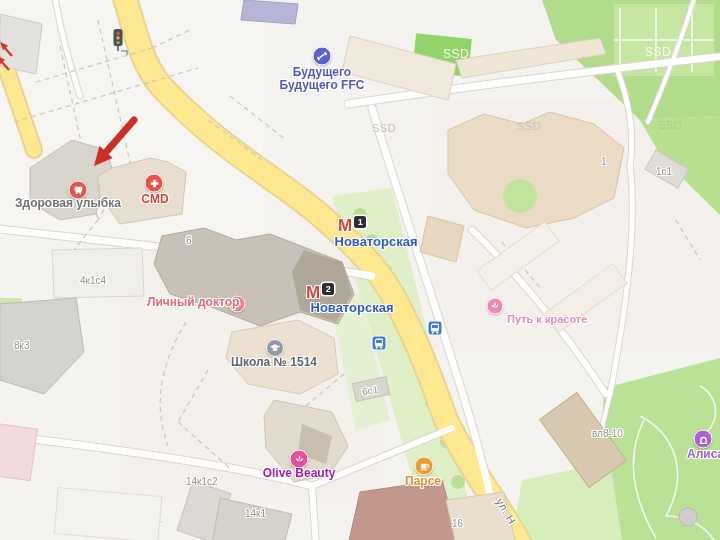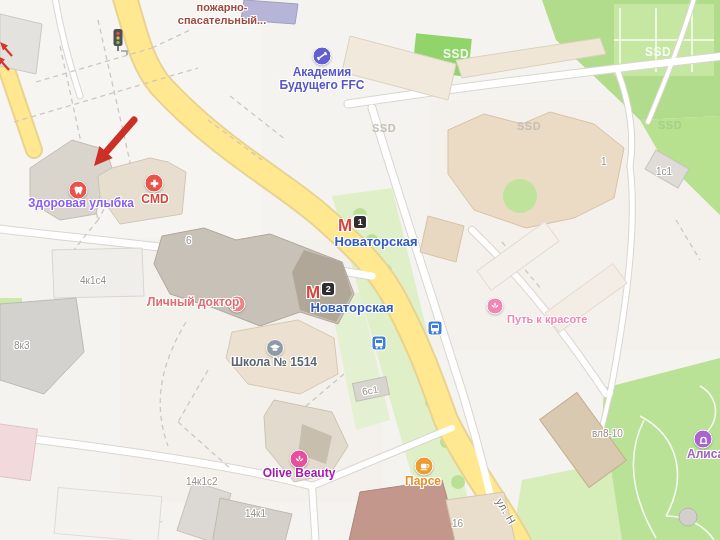--- a/index.html
+++ b/index.html
@@ -4,21 +4,21 @@
 <style>
   html,body{margin:0;padding:0;}
   #stage{position:relative;width:720px;height:540px;overflow:hidden;background:#f5f3ef;
          font-family:"Liberation Sans",sans-serif;}
   #base{position:absolute;left:0;top:0;}
   .halo{text-shadow:1px 0 0 #fff,-1px 0 0 #fff,0 1px 0 #fff,0 -1px 0 #fff,
         1px 1px 0 #fff,-1px -1px 0 #fff,1px -1px 0 #fff,-1px 1px 0 #fff;}
   .lbl{position:absolute;white-space:nowrap;font-weight:bold;font-size:12px;line-height:13px;}
   .ctr{transform:translateX(-50%);text-align:center;}
   .bnum{position:absolute;white-space:nowrap;font-weight:normal;font-size:10px;color:#96918a;}
-  .ssd{position:absolute;white-space:nowrap;font-weight:bold;font-size:11px;letter-spacing:.5px;}
+  .ssd{position:absolute;white-space:nowrap;font-weight:normal;font-size:11px;letter-spacing:.5px;}
   .pin{position:absolute;width:17px;height:17px;border-radius:50%;border:1.5px solid #fff;
        box-shadow:0 1px 2px rgba(80,70,60,.35);display:flex;align-items:center;justify-content:center;
        transform:translate(-50%,-50%);}
   .pin svg{display:block;}
   .metro{position:absolute;display:flex;align-items:flex-start;}
   .m-letter{font-size:17px;line-height:15px;font-weight:bold;color:#d6453c;}
   .m-exit{display:inline-flex;width:12px;height:12px;margin-left:2px;margin-top:-2px;
           background:#2e2e30;color:#fff;font-size:9px;font-weight:bold;border-radius:2.5px;
           align-items:center;justify-content:center;box-shadow:0 0 0 1.5px #fff;}
   .m-label{position:absolute;font-weight:bold;font-size:13px;white-space:nowrap;transform:translateX(-50%);margin-left:20px;}
@@ -271,29 +271,25 @@
   <span class="m-exit">1</span>
 </div>
 <div class="m-label halo" style="left:356px;top:234px;color:#2f5bc7;">Новаторская</div>
 
 <div class="metro" style="left:306px;top:285px;">
   <span class="m-letter halo">М</span>
   <span class="m-exit">2</span>
 </div>
 <div class="m-label halo" style="left:332px;top:300px;color:#2f5bc7;">Новаторская</div>
 
-<div class="lbl ctr halo" style="left: 222px; top: 1px; font-size: 11px; line-height: 13px; color: rgb(160, 74, 60);">
-  <div>пожарно-</div>
-      <div>спасательный...</div>
-</div>
 <div class="lbl ctr halo" style="left: 322px; top: 66px; color: rgb(85, 87, 201);">
-  <div>Академия</div>
+  <div>Будущего</div>
       <div>Будущего FFC</div>
 </div>
-<div class="lbl halo" style="left: 28px; top: 197px; color: #8b5cf6;">Здоровая улыбка</div>
+<div class="lbl halo" style="left: 15px; top: 197px; color: #737373;">Здоровая улыбка</div>
 <div class="lbl ctr halo" style="left: 155px; top: 193px; color: rgb(214, 69, 60);">CMD</div>
 <div class="lbl halo" style="left: 147px; top: 296px; color: rgb(226, 107, 114);">Личный доктор</div>
 <div class="lbl ctr halo" style="left: 274px; top: 356px; color: rgb(91, 102, 112);">Школа № 1514</div>
 <div class="lbl halo" style="left: 507px; top: 300px; font-size: 11px; color: rgb(239, 135, 181); margin-top: 13px;">Путь к красоте</div>
 <div class="lbl ctr halo" style="left: 299px; top: 467px; color: #a21caf;">Olive Beauty</div>
 <div class="lbl ctr halo" style="left: 423px; top: 475px; color: rgb(232, 143, 42);">Парсе</div>
 <div class="lbl halo" style="left: 687px; top: 448px; color: rgb(160, 95, 196);">Алиса</div>
 
 <div class="bnum halo" style="left:186px;top:235px;">6</div>
 <div class="bnum halo" style="left:80px;top:275px;">4к1с4</div>

